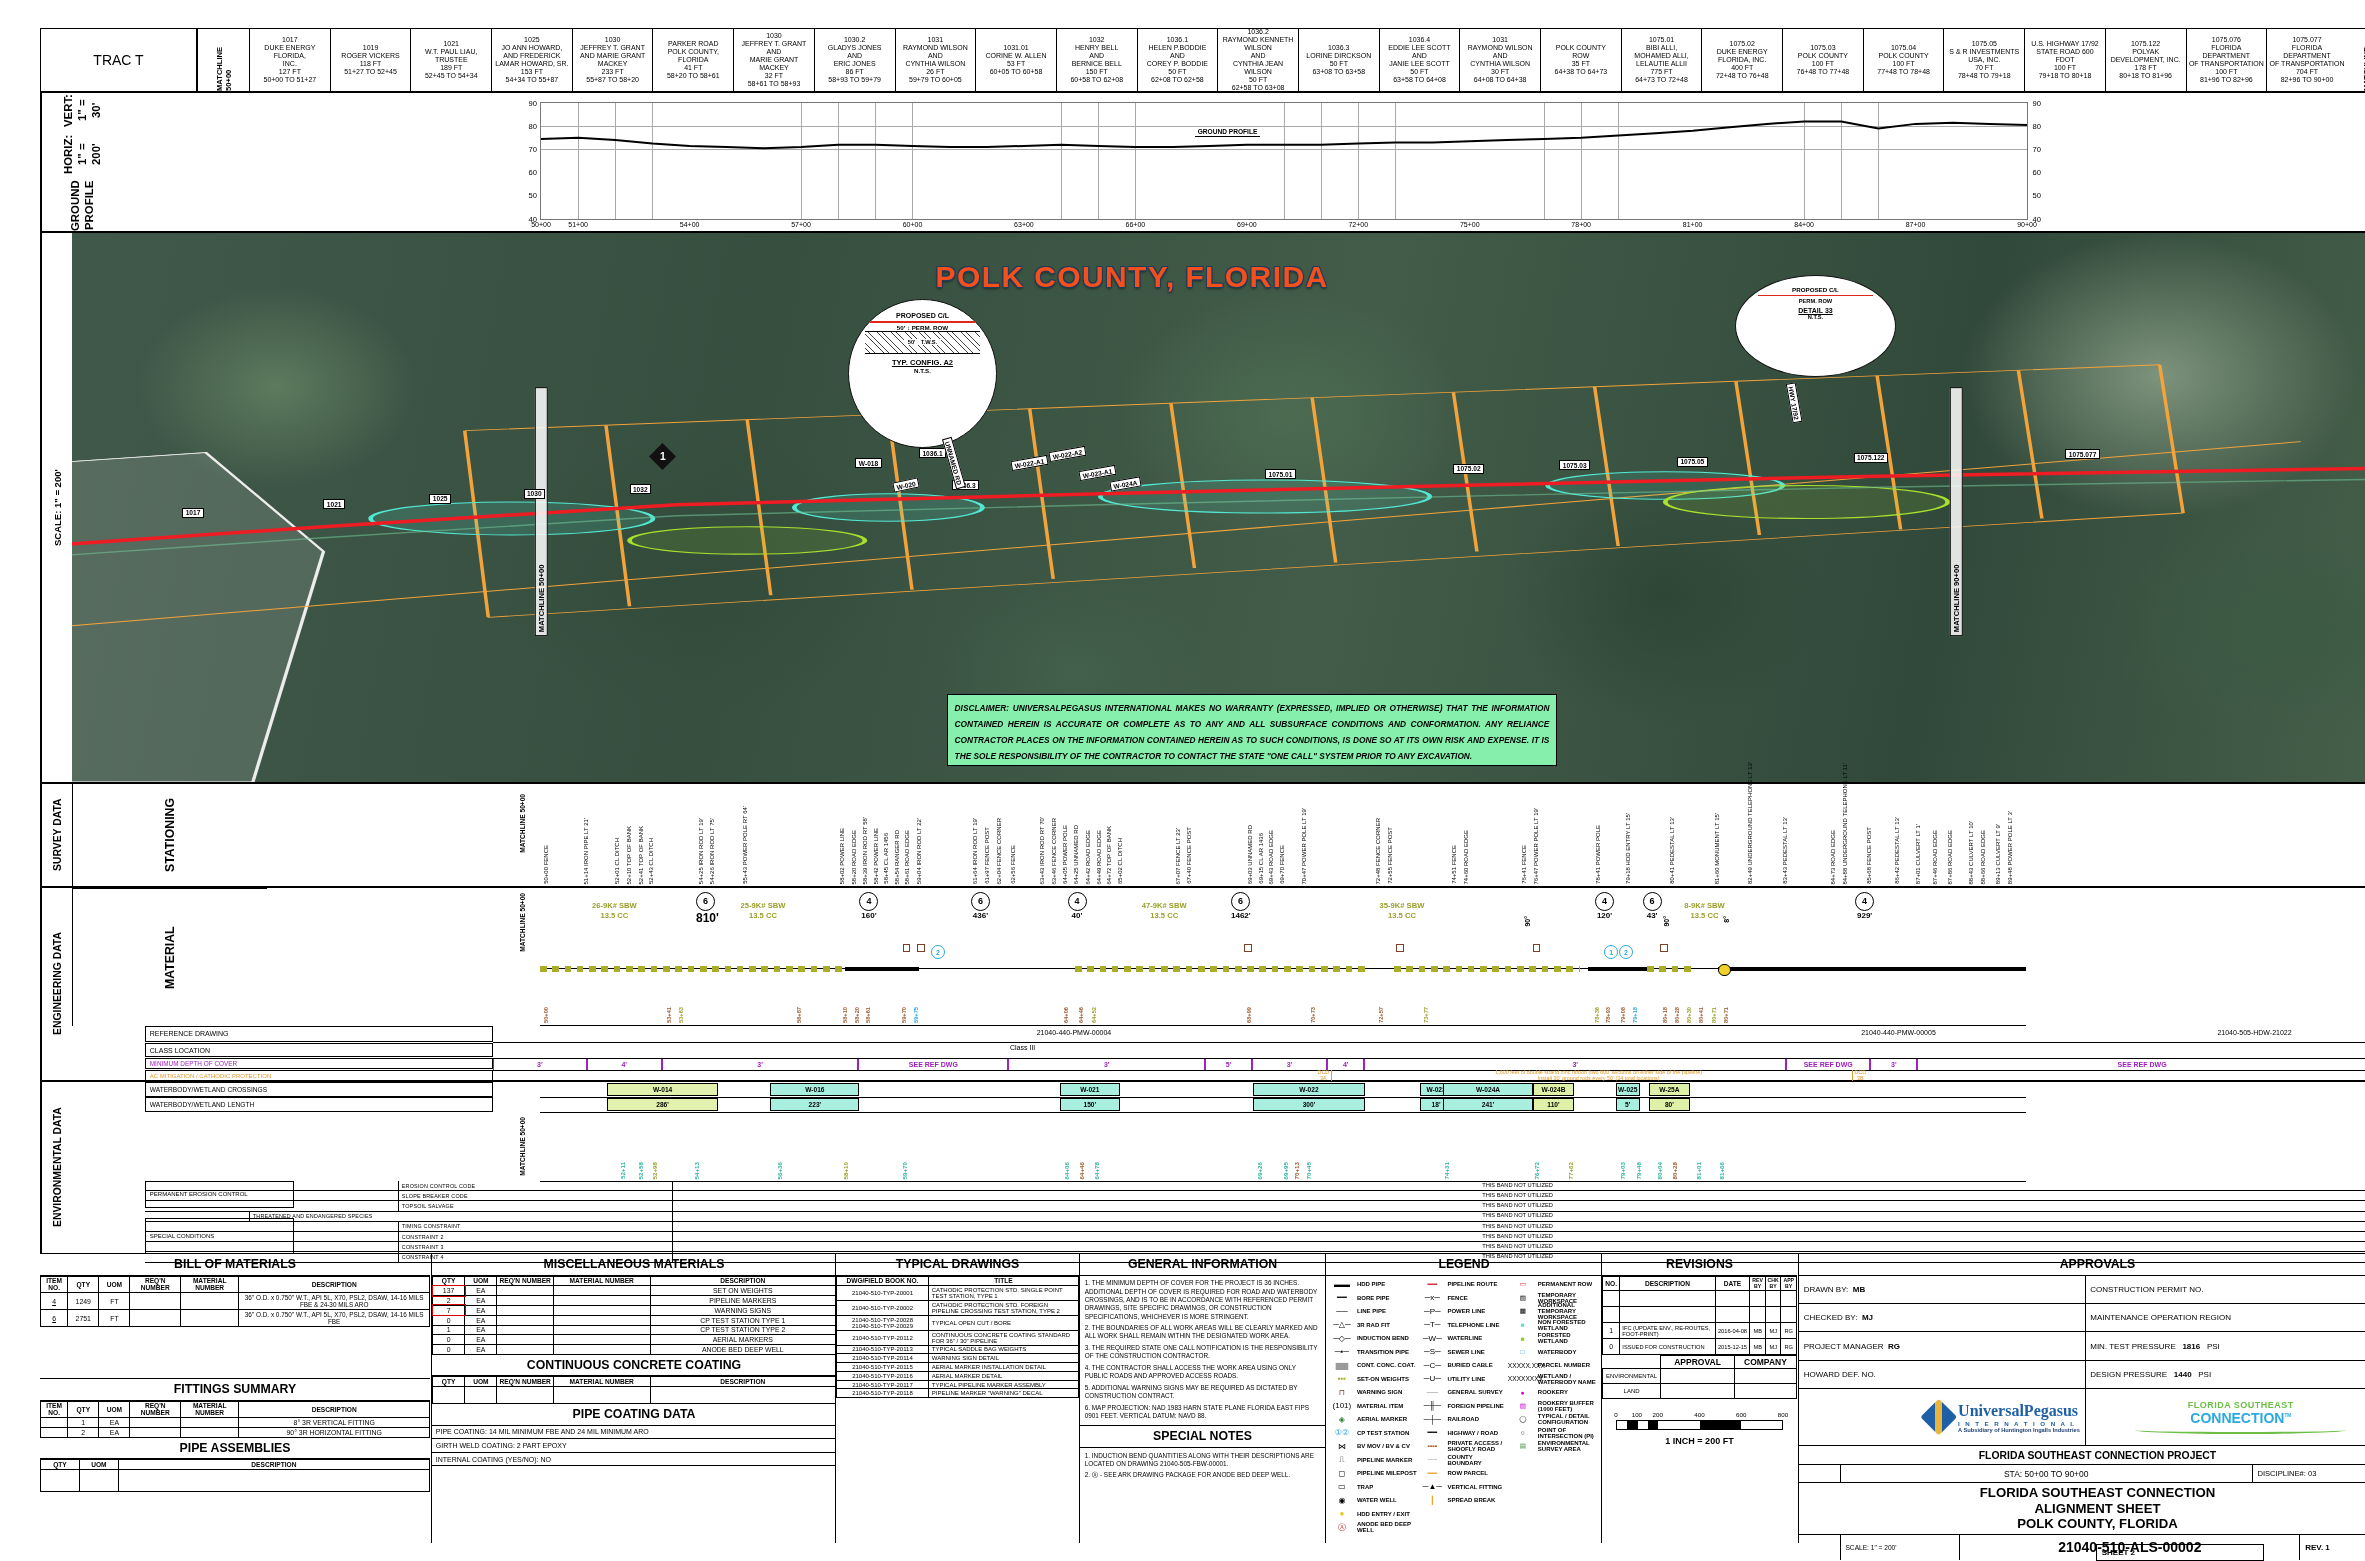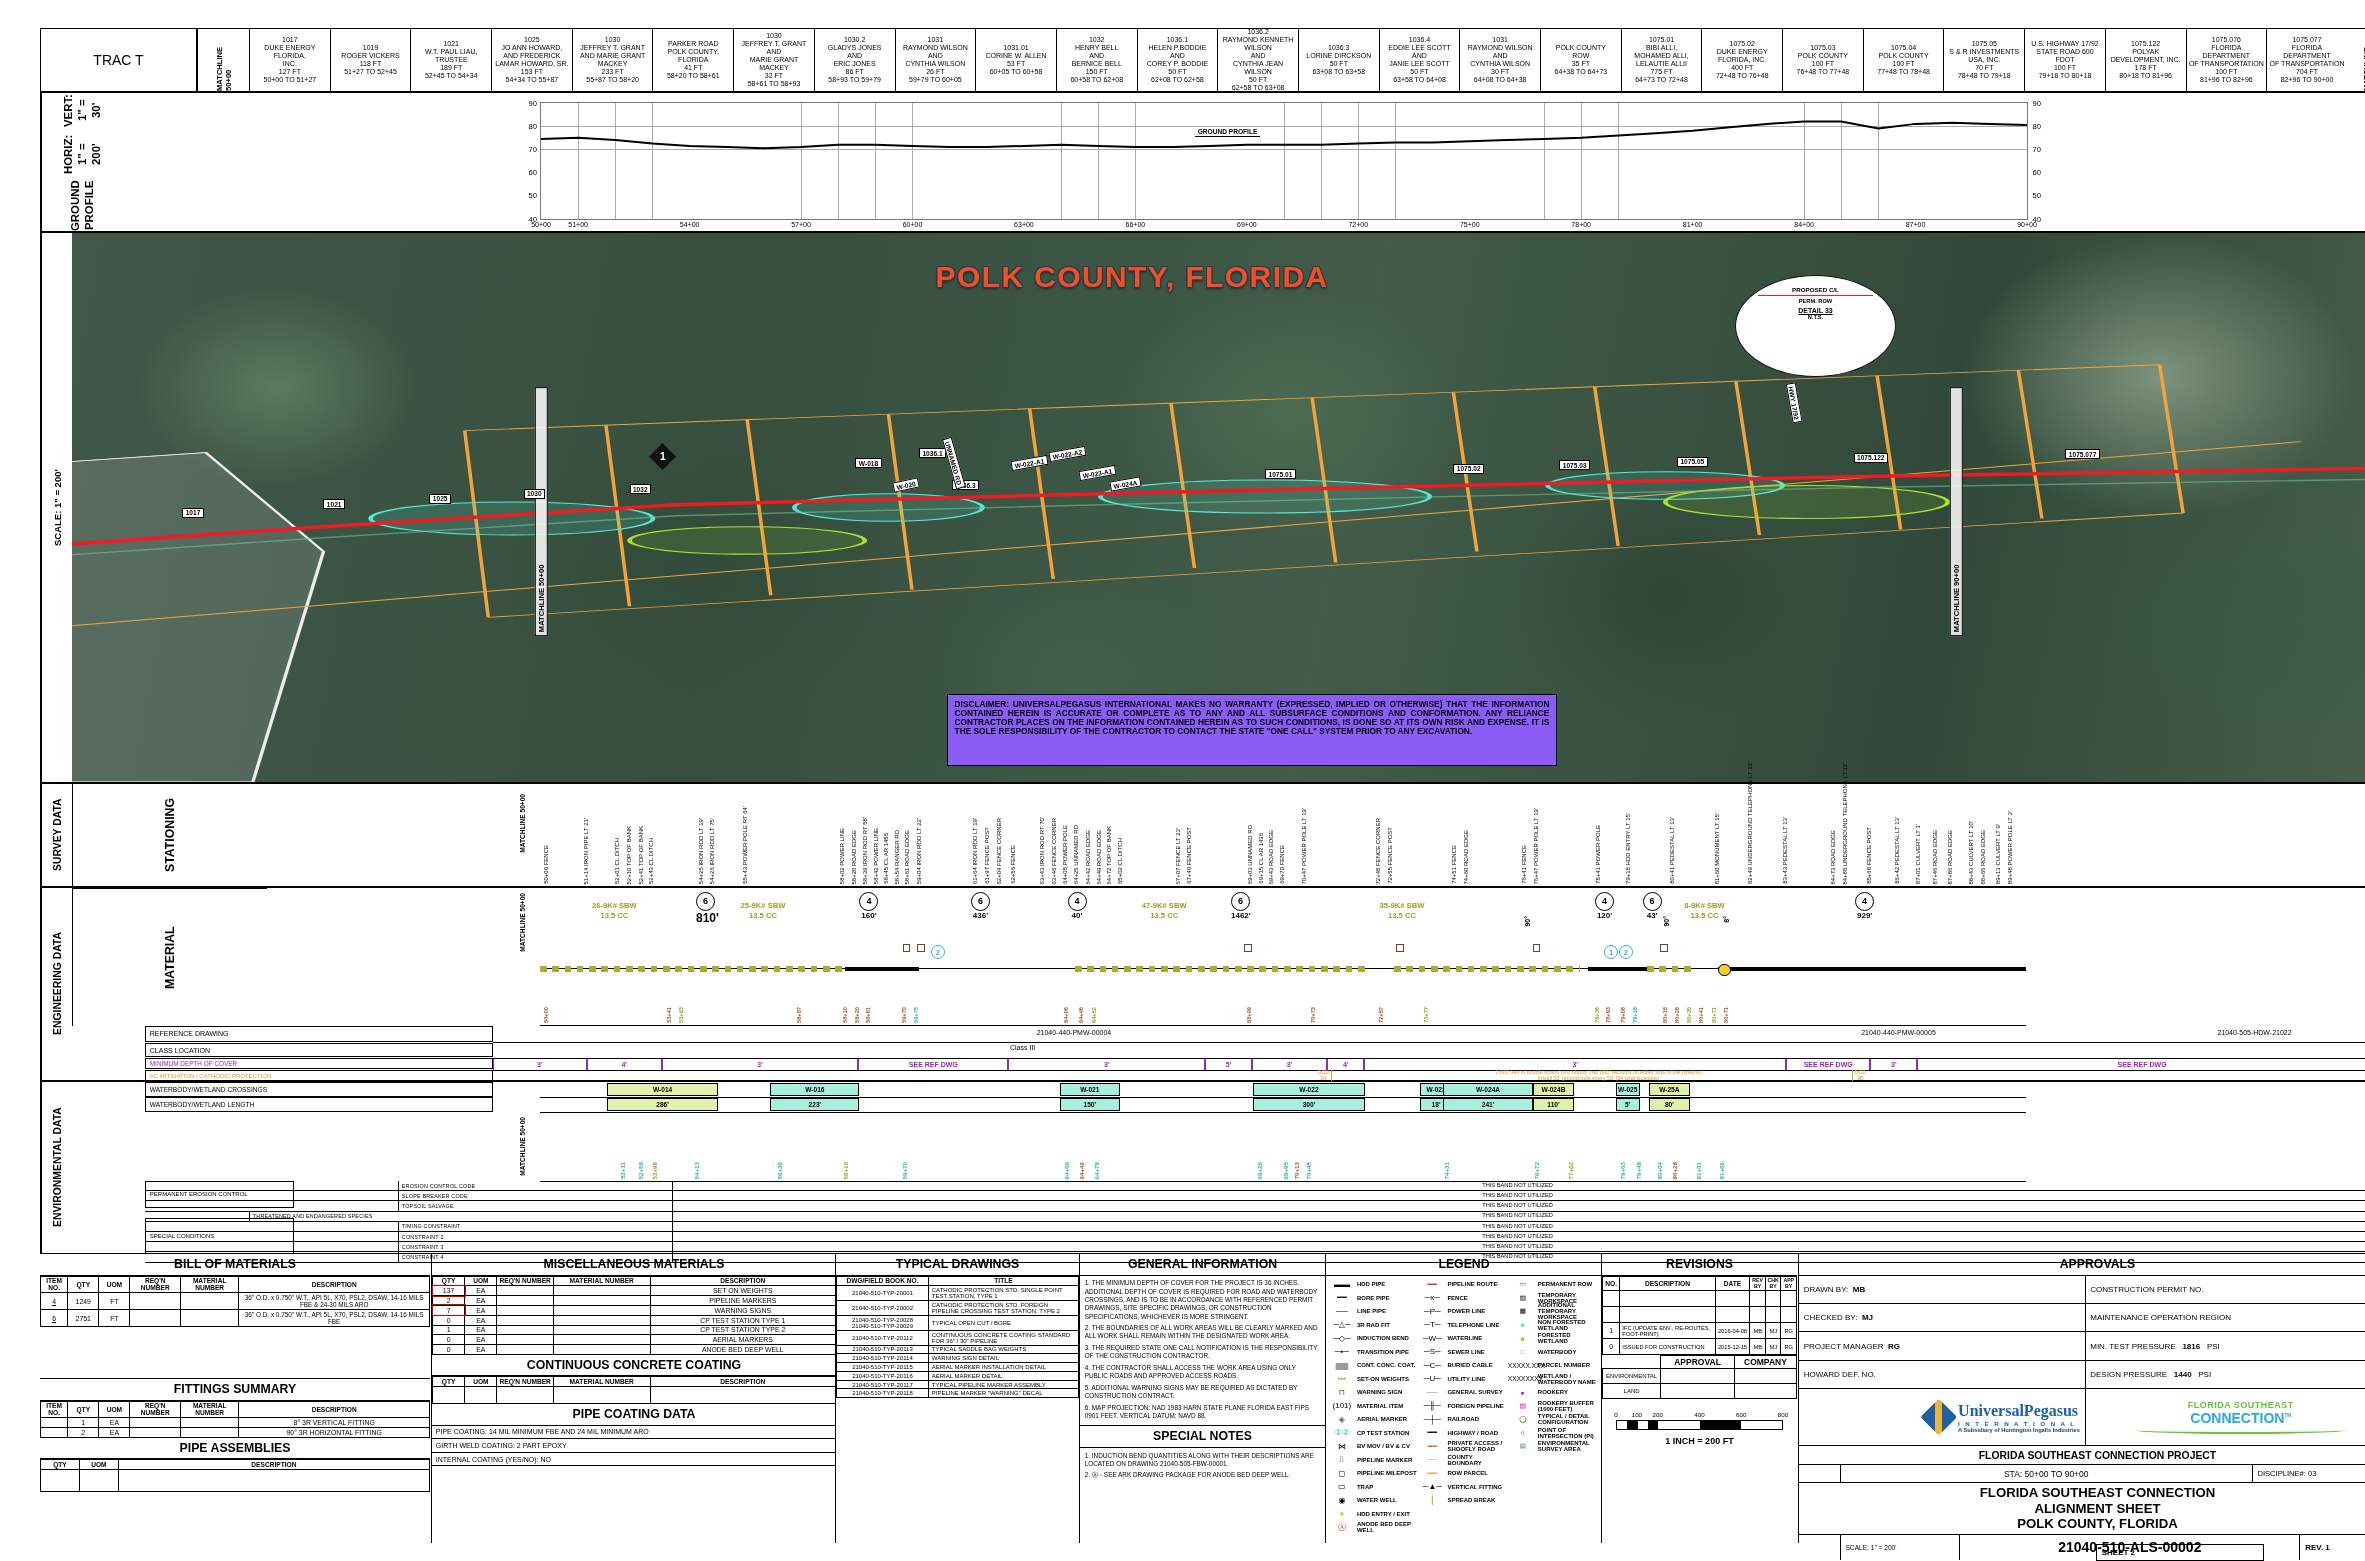--- a/index.html
+++ b/index.html
@@ -32,21 +32,21 @@
       radial-gradient(199px 142px at 44% 80%,#42604b 0%,rgba(0,0,0,0) 70%),
       linear-gradient(100deg,#41594a 0%,#364f3f 30%,#425c49 55%,#31493a 80%,#46604b 100%);}
   .maptitle{position:absolute;left:38%;top:5%;font-size:30px;font-weight:bold;letter-spacing:1.4px;color:#f3501e;
     text-shadow:-0.9px -0.9px 0 #203a5c,0.9px -0.9px 0 #203a5c,-0.9px 0.9px 0 #203a5c,0.9px 0.9px 0 #203a5c,0 1.9px 2.8px rgba(0,0,0,.5);}
   .callout{position:absolute;background:#fff;border:1.2px solid #111;border-radius:50%;display:flex;flex-direction:column;align-items:center;overflow:hidden;box-sizing:border-box;}
   .hatchband{width:78%;height:21px;border-top:0.7px solid #000;border-bottom:0.7px solid #000;
     background:repeating-linear-gradient(45deg,#444 0,#444 0.7px,transparent 0.7px,transparent 3.3px);position:relative;display:flex;align-items:center;justify-content:center;}
   .hatchband span{background:#fff;padding:0 1.9px;font-size:5.7px;font-weight:bold;}
   .redline{width:72%;height:1.9px;background:#e1251b;margin:1.4px 0;}
   .maplabel{position:absolute;background:#fff;border:0.7px solid #000;font-size:6.6px;font-weight:bold;padding:0.5px 2.4px;white-space:nowrap;}
-  .disc{position:absolute;background:#8b5cf6;border:1.4px solid #000;padding:4.7px 6.6px;font-size:8.3px;font-weight:bold;line-height:9px;text-align:justify;box-sizing:border-box;}
+  .disc{position:absolute;background:#86efac;border:1.4px solid #000;padding:4.7px 6.6px;font-size:8.3px;font-weight:bold;line-height:16px;text-align:justify;box-sizing:border-box;font-style:italic;}
   .mlmap{position:absolute;top:28%;height:44%;display:flex;align-items:center;font-weight:bold;font-size:7.6px;background:rgba(255,255,255,.85);padding:2.8px 0.9px;border:0.5px solid #000;}
   
   .bandlab{position:absolute;top:0;bottom:0;border-right:0.9px solid #000;display:flex;align-items:center;justify-content:center;font-weight:bold;}
   .rowlab{position:absolute;border:0.7px solid #000;display:flex;align-items:center;padding-left:3.8px;font-size:7px;box-sizing:border-box;background:#fff;}
   .stlab{position:absolute;bottom:1.9px;font-size:6px;white-space:nowrap;}
   .qc{width:17px;height:17px;border:0.9px solid #000;border-radius:50%;background:#fff;display:flex;align-items:center;justify-content:center;font-weight:bold;font-size:9px;}
   .wseg{position:absolute;height:5.7px;top:-1.9px;background:repeating-linear-gradient(to right,#a9ad27 0,#a9ad27 6.6px,transparent 6.6px,transparent 12.3px);}
   .bseg{position:absolute;height:3.8px;top:-0.9px;background:#000;}
   .depthcell{position:absolute;top:0;bottom:0;border-left:0.9px solid #a020c0;border-right:0.9px solid #a020c0;color:#a020c0;font-weight:bold;font-size:7px;display:flex;align-items:center;justify-content:center;box-sizing:border-box;}
   .crosscell{position:absolute;top:0.9px;bottom:0.9px;border:0.7px solid #000;display:flex;align-items:center;justify-content:center;font-size:6.6px;font-weight:bold;box-sizing:border-box;}
@@ -409,20 +409,32 @@
 
     <div class="bandlab vt" style="left:0;width:30px;font-size:9.5px;border-right:none;background:#fff;border-right:0.9px solid #000;">SCALE: 1" = 200'</div>
 
     <div class="mlmap vt" style="left:494px;">MATCHLINE  50+00</div>
     <div class="mlmap vt" style="left:1909px;">MATCHLINE  90+00</div>
 
     <div class="abs" style="left:26%;top:39%;width:19px;height:19px;background:#111;transform:rotate(45deg);display:flex;align-items:center;justify-content:center;">
       <span style="color:#fff;font-weight:bold;font-size:10.4px;transform:rotate(-45deg);">1</span>
     </div>
 
+    <div class="callout" style="left:807px;top:66px;width:149px;height:149px;padding-top:12.3px;">
+      <div style="font-size:7px;font-weight:bold;">PROPOSED C/L</div>
+      <div class="redline"></div>
+      <div style="font-size:6.2px;font-weight:bold;">
+        <span>50'</span> ↕ <span>PERM. ROW</span>
+      </div>
+      <div class="hatchband">
+        <span><span>50'</span> <span>T.W.S.</span></span>
+      </div>
+      <div style="font-size:7.6px;font-weight:bold;text-decoration:underline;margin-top:3.8px;">TYP. CONFIG. A2</div>
+      <div style="font-size:6.2px;font-weight:bold;">N.T.S.</div>
+    </div>
 
 
     <div class="callout" style="left:1694px;top:42px;width:161px;height:102px;padding-top:10.4px;">
       <div style="font-size:6.2px;font-weight:bold;">PROPOSED C/L</div>
       <div class="redline" style="height:1.4px;"></div>
       <div style="font-size:5.7px;font-weight:bold;">PERM. ROW</div>
       <div style="font-size:7px;font-weight:bold;text-decoration:underline;margin-top:3.8px;">DETAIL 33</div>
       <div style="font-size:5.7px;font-weight:bold;">N.T.S.</div>
     </div>
 

